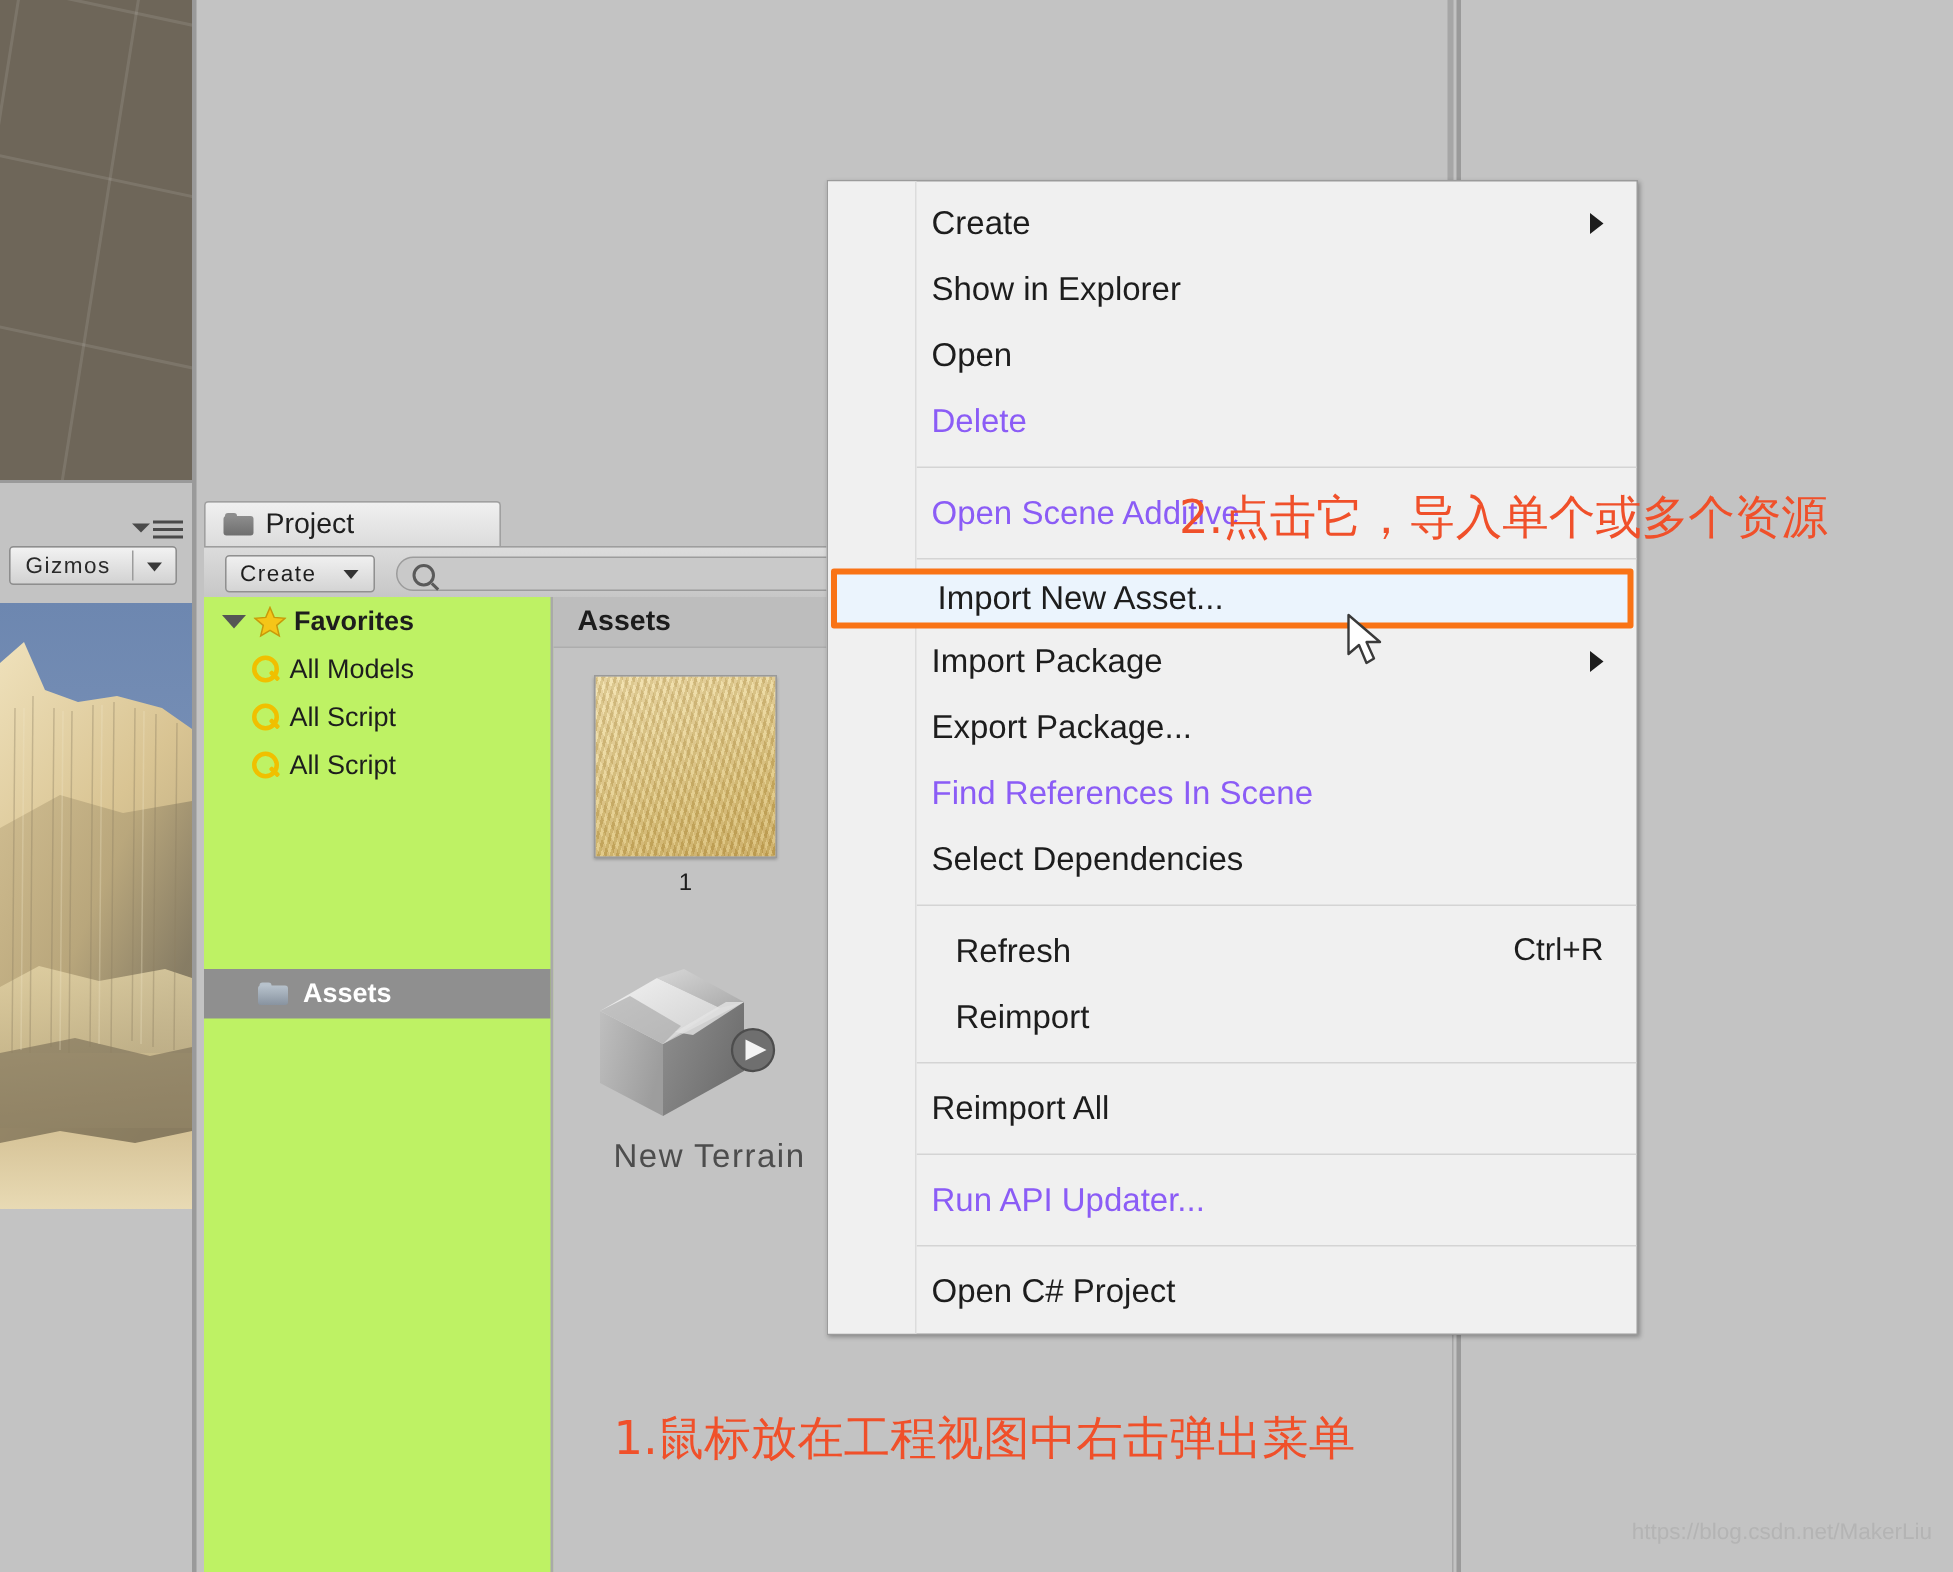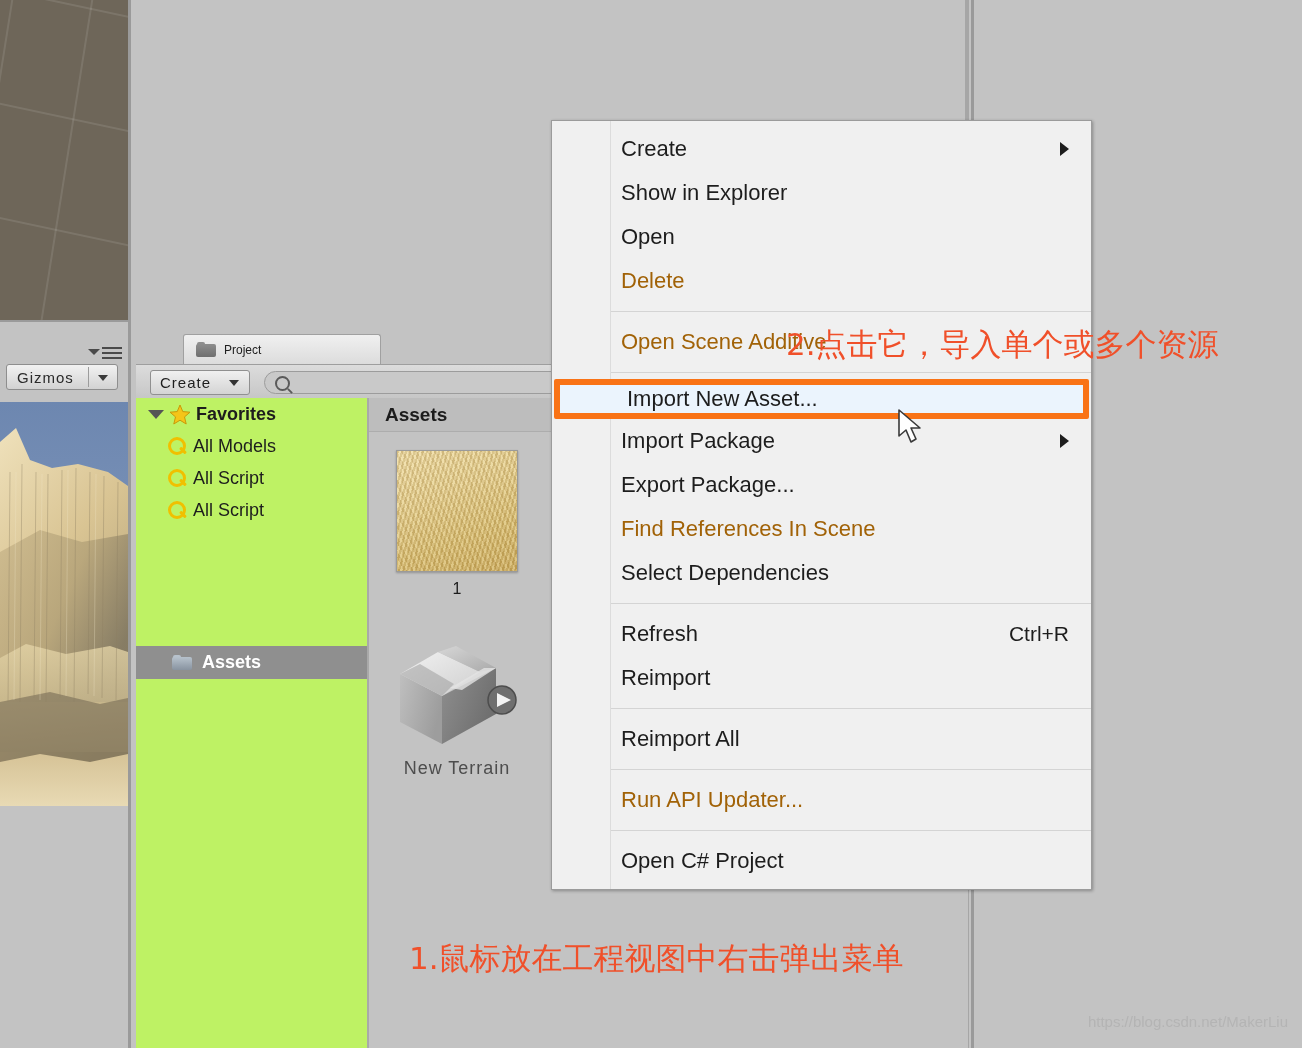--- a/index.html
+++ b/index.html
@@ -79,21 +79,21 @@
     position:absolute; left:136px; top:334px; width:832px; height:714px;
     background:#c3c3c3;
   }
   #project-tab {
     position:absolute; left:0px; top:0px; width:198px; height:30px;
     background:linear-gradient(#f0f0f0,#dcdcdc);
     border:1px solid #a0a0a0; border-bottom:none;
     border-radius:3px 3px 0 0;
     display:flex; align-items:center; gap:8px; padding-left:12px;
     box-sizing:border-box;
-    font-size:12px; color:#202020;margin-left:47px;
+    font-size:19px; color:#202020;
   }
   .folder-icon {
     width:20px;height:15px;position:relative;flex:0 0 auto;
   }
   .folder-icon .back {
     position:absolute;left:0;top:2px;width:20px;height:13px;
     background:linear-gradient(#8d8d8d,#6f6f6f);border-radius:2px;
   }
   .folder-icon .tabtop {
     position:absolute;left:1px;top:0px;width:8px;height:4px;
@@ -186,45 +186,45 @@
   .asset-thumb-sand {
     width:120px;height:120px;margin:0 auto;
     border:1px solid #9a9a9a;
     background:
       repeating-linear-gradient(105deg, rgba(120,90,30,0.16) 0 2px, rgba(255,255,255,0.12) 2px 4px),
       repeating-linear-gradient(65deg, rgba(140,100,35,0.12) 0 3px, rgba(255,245,200,0.14) 3px 6px),
       linear-gradient(160deg,#efdca4 0%, #e6cf8e 35%, #d9bd70 70%, #cfae5e 100%);
     box-shadow:0 1px 2px rgba(0,0,0,0.25);
   }
   .asset-label { font-size:16px; color:#1c1c1c; margin-top:8px; }
-  .asset-label-terrain { font-size:18px; color:#4d4d4d; letter-spacing:1px; }
+  .asset-label-terrain { font-size:22px; color:#4d4d4d; letter-spacing:1px;text-align:right; }
   .pkg-icon { width:130px;height:112px;margin:0 auto;position:relative; }
 
   
   #context-menu {
     position:absolute; left:551px; top:120px; width:541px; height:770px;
     background:#f0f0f0;
     border:1px solid #9b9b9b;
     box-shadow:1px 1px 3px rgba(0,0,0,0.30);
     box-sizing:border-box;
     z-index:30;
   }
   #menu-gutter {
     position:absolute; left:0; top:0; bottom:0; width:58px;
     background:#f0f0f0; border-right:1px solid #dcdcdc;
   }
   .menu-item {
     position:relative; height:44px; display:flex; align-items:center;
     padding-left:69px; font-size:22px; color:#1d1d1d;
     box-sizing:border-box; white-space:nowrap;
   }
-  .menu-item.disabled { color:#a16207; }
+  .menu-item.disabled { color:#8b5cf6; }
   .menu-item.selected {
     background:#ebf4fd;
-    border:6px solid #f97316;
+    border:4px solid #f97316;
     border-radius:2px;
     margin:0 2px;
     padding-left:67px;
     height:40px;
   }
   .menu-item .shortcut {
     position:absolute; right:22px; font-size:21px; color:#1d1d1d;
   }
   .submenu-arrow {
     position:absolute; right:22px;
@@ -504,21 +504,21 @@
       <div class="menu-item disabled">
         <span>Find References In Scene</span>
       </div>
       <div class="menu-item">
         <span>Select Dependencies</span>
       </div>
     </div>
 
     <div class="menu-sep" style="margin-top:8px;"></div>
 
-    <div class="menu-group" style="padding-top:8px;">
+    <div class="menu-group" style="padding-top:8px;padding-left:16px;">
       <div class="menu-item">
         <span>Refresh</span>
         <span class="shortcut">Ctrl+R</span>
       </div>
       <div class="menu-item">
         <span>Reimport</span>
       </div>
     </div>
 
     <div class="menu-sep" style="margin-top:8px;"></div>

